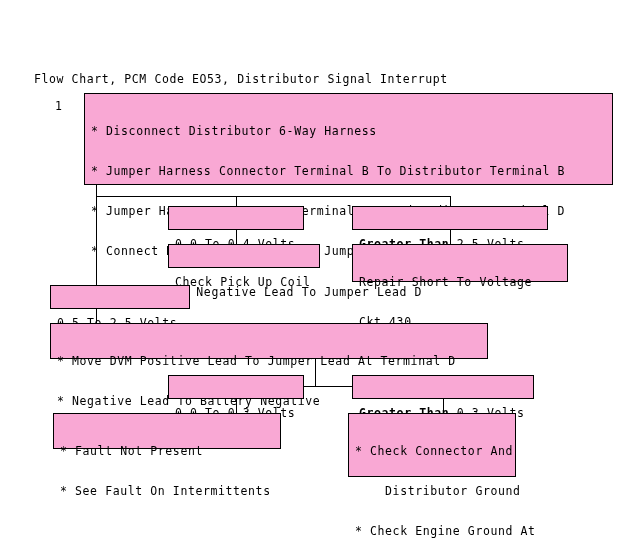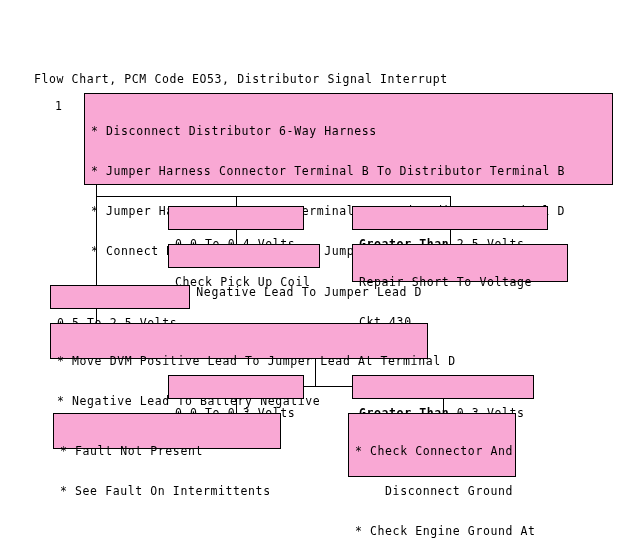--- a/index.html
+++ b/index.html
@@ -117,21 +117,21 @@
     <div class="line">Repair Short To Voltage</div>
     <div class="line">Ckt 430</div>
   </div>
 
   <div class="box" style="left:50px; top:285px; width:140px; height:24px;">
     <div class="line">0.5 To 2.5 Volts</div>
   </div>
 
   <div class="vline" style="left:96px; top:309px; height:14px;"></div>
 
-  <div class="box" style="left:50px; top:323px; width:378px; height:36px;">
+  <div class="box" style="left:50px; top:323px; width:438px; height:36px;">
     <div class="line">* Move DVM Positive Lead To Jumper Lead At Terminal D</div>
     <div class="line">* Negative Lead To Battery Negative</div>
   </div>
 
   <div class="vline" style="left:315px; top:359px; height:27px;"></div>
   <div class="hline" style="left:304px; top:386px; width:48px;"></div>
 
   <div class="box" style="left:168px; top:375px; width:136px; height:24px;">
     <div class="line">0.0 To 0.3 Volts</div>
   </div>
@@ -144,18 +144,18 @@
 
   <div class="vline" style="left:443px; top:399px; height:14px;"></div>
 
   <div class="box" style="left:53px; top:413px; width:228px; height:36px;">
     <div class="line">* Fault Not Present</div>
     <div class="line">* See Fault On Intermittents</div>
   </div>
 
   <div class="box" style="left:348px; top:413px; width:168px; height:64px;">
     <div class="line">* Check Connector And</div>
-    <div class="line">    Disconnect Ground</div>
+    <div class="line">    Distributor Ground</div>
     <div class="line">* Check Engine Ground At</div>
     
   </div>
 
 </div>
 
 </body></html>

